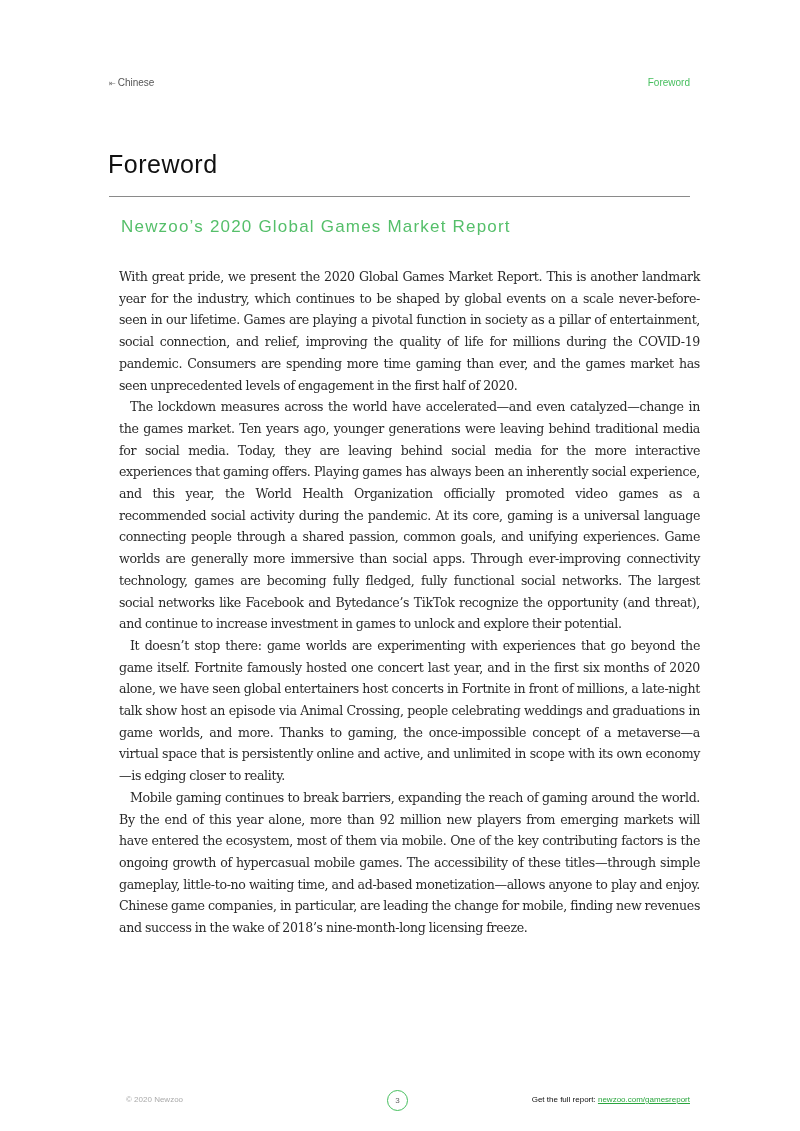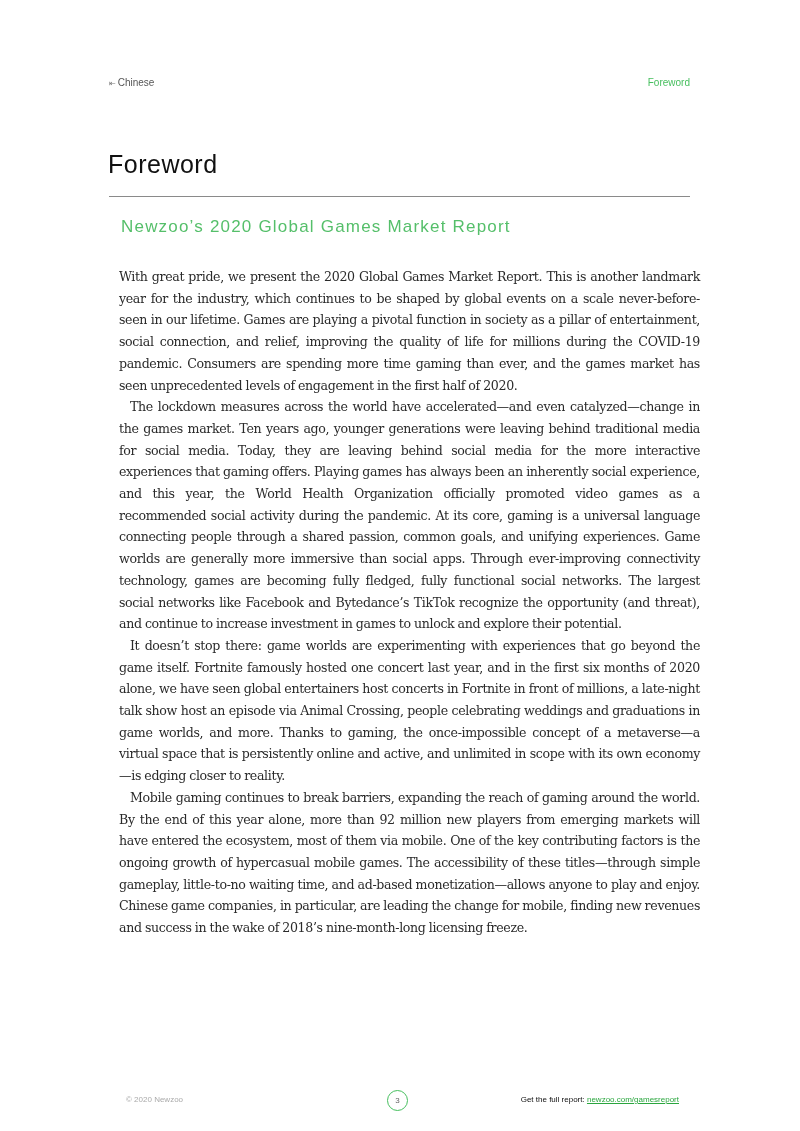--- a/index.html
+++ b/index.html
@@ -117,21 +117,21 @@
       height: 19px;
       border: 1.5px solid #46bf5e;
       border-radius: 50%;
       text-align: center;
       line-height: 19px;
       font-size: 8px;
       color: #666;
     }
     .get-report {
       position: absolute;
-      right: 11px;
+      right: 0;
       top: 5px;
       color: #111;
     }
     .get-report a {
       color: #2aa63e;
       text-decoration: underline;
       cursor: pointer;
     }
   </style>
 </head>

